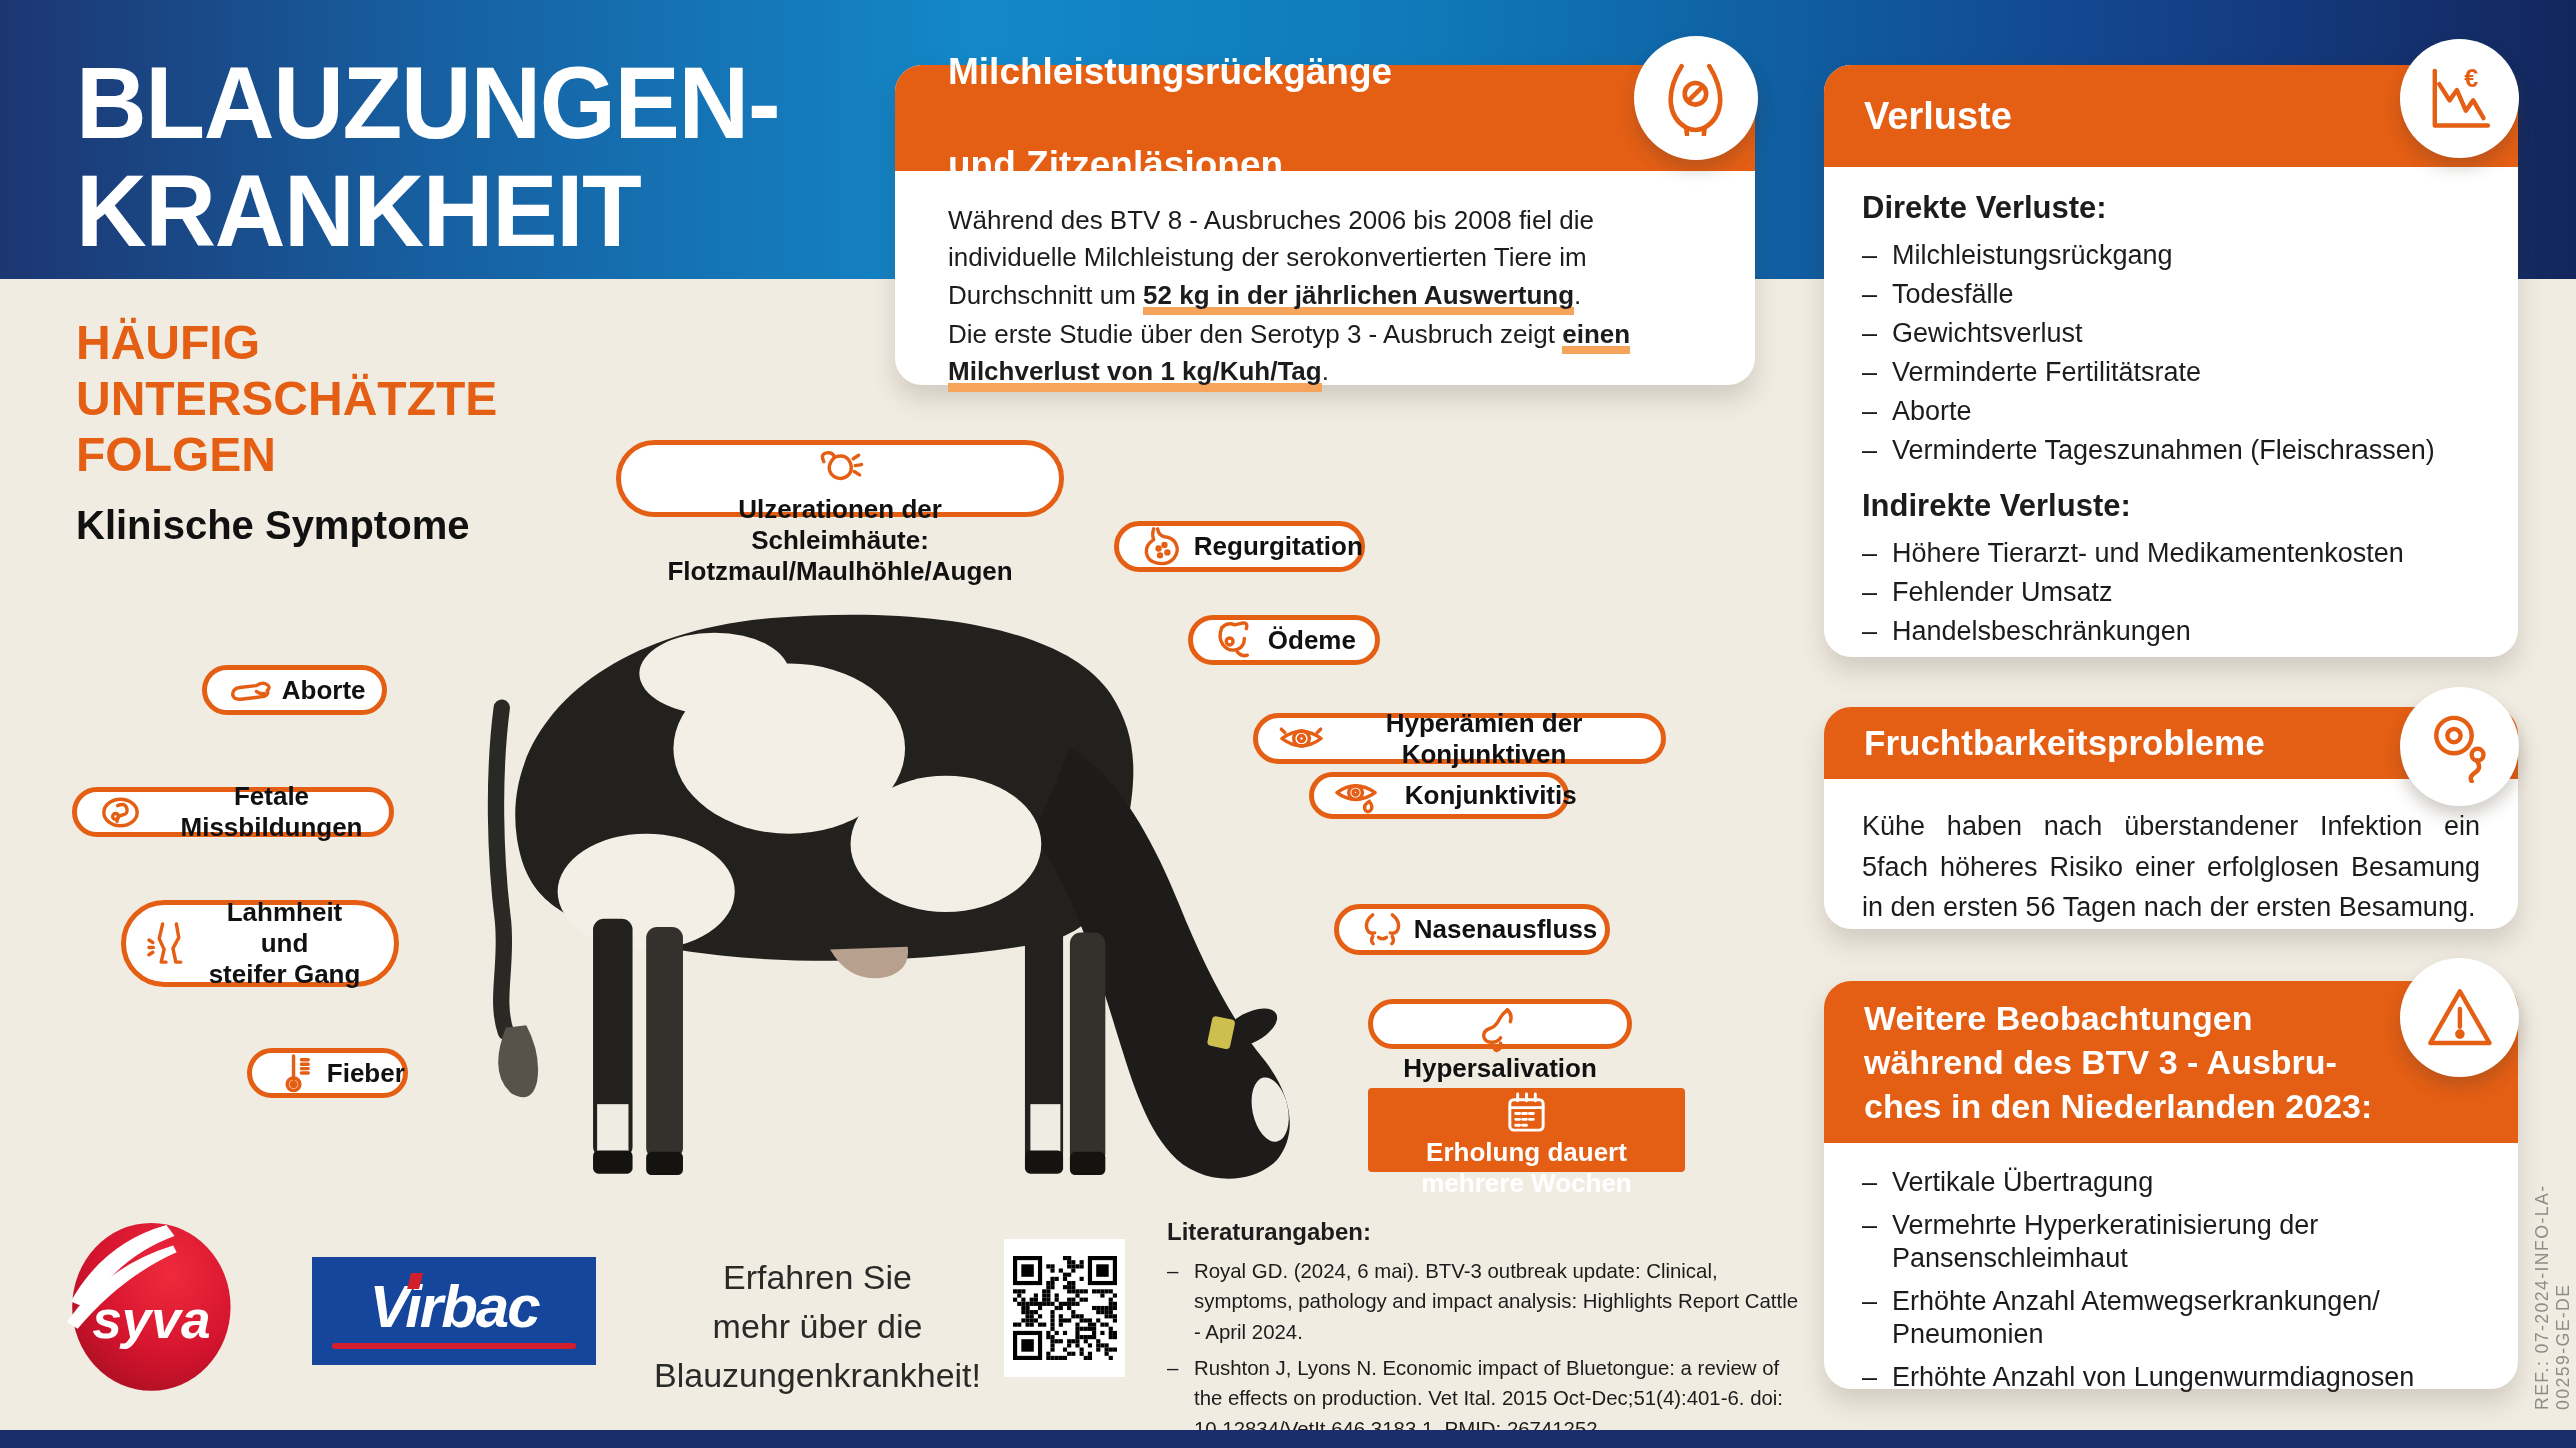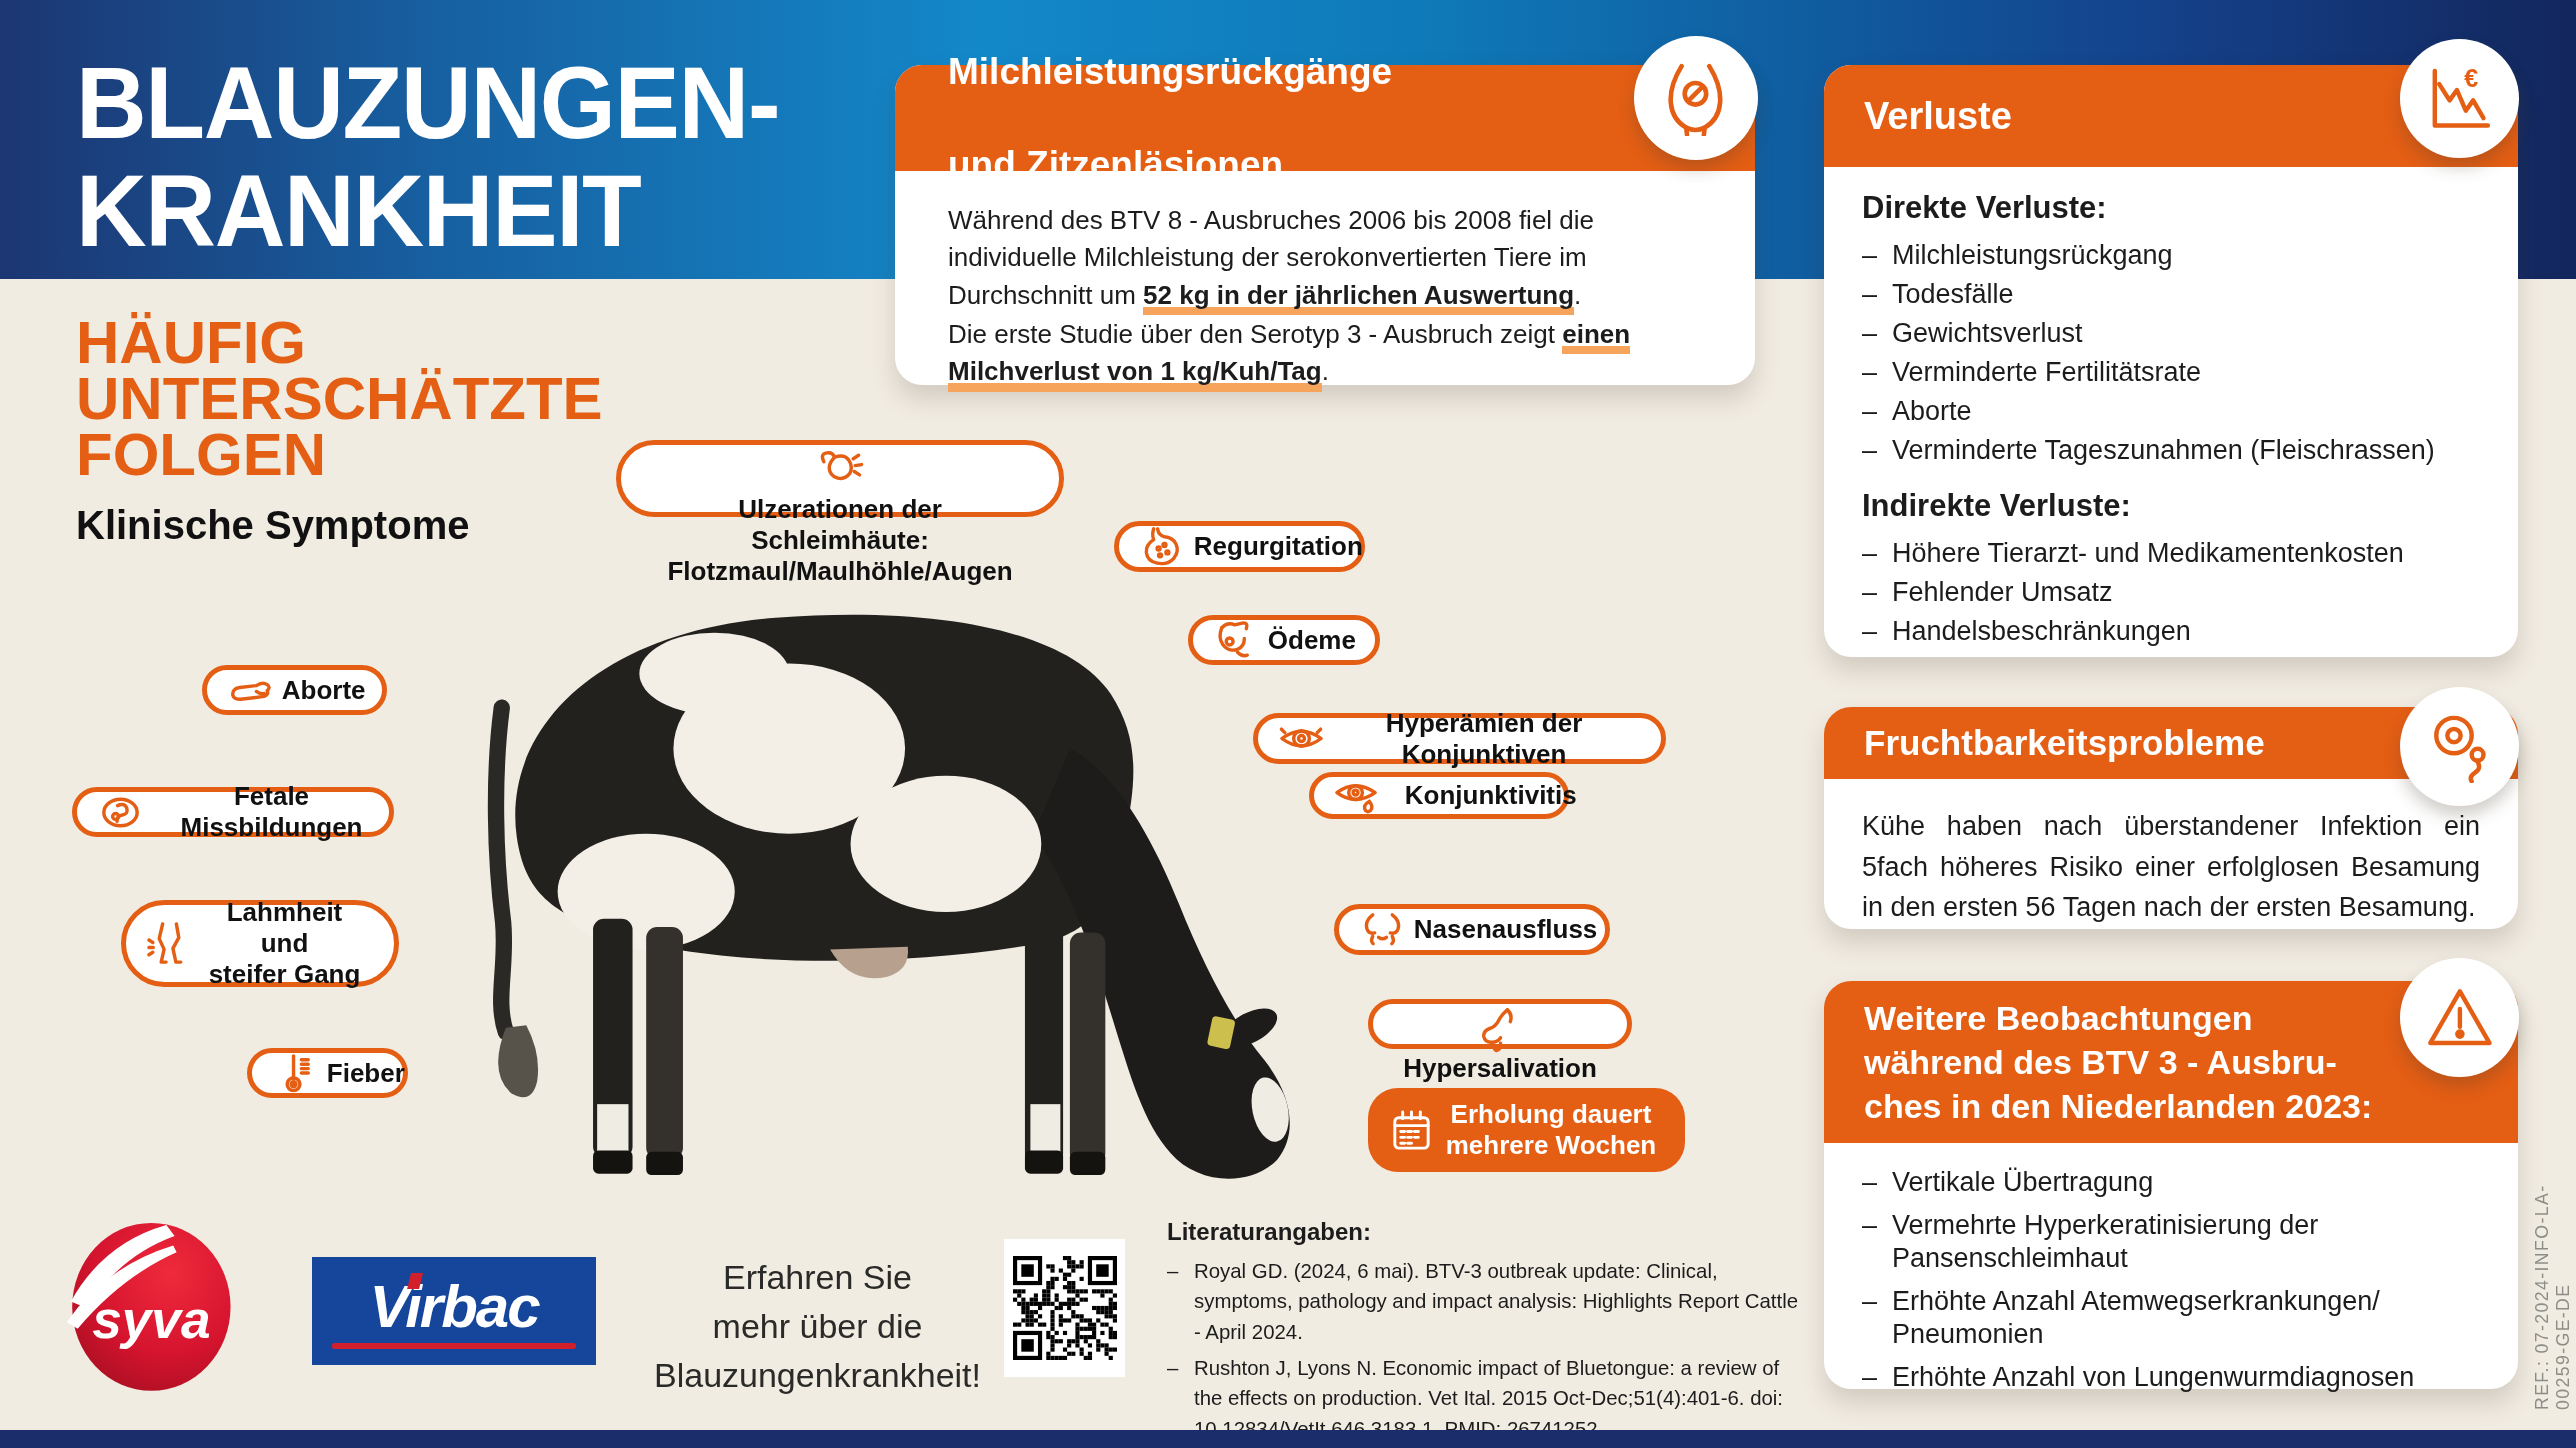--- a/index.html
+++ b/index.html
@@ -12,21 +12,21 @@
   .poster{position:relative;width:2576px;height:1449px;background:var(--cream);overflow:hidden;}
 
   
   .band{position:absolute;left:0;top:0;width:2576px;height:279px;
     background:linear-gradient(90deg,#1c3672 0%,#175e9f 16%,#1388c9 38%,#0f7ab9 55%,#10599d 72%,#14418a 84%,#13265c 100%);}
   .main-title{position:absolute;left:76px;top:49px;color:#fff;font-weight:bold;
     font-size:102px;line-height:108px;letter-spacing:-1.4px;transform:scaleX(.96);transform-origin:left top;}
 
   
   .intro-heading{position:absolute;left:76px;top:315px;color:var(--accent);
-    font-weight:bold;font-size:60px;line-height:56px;}
+    font-weight:bold;font-size:48px;line-height:56px;}
   .intro-sub{position:absolute;left:76px;top:503px;font-weight:bold;font-size:40px;line-height:44px;color:#111;}
 
   
   .card{position:absolute;background:var(--card);border-radius:27px;
     box-shadow:0 13.6px 24.5px rgba(70,58,45,.18);}
   .card-header{position:relative;background:var(--accent);border-radius:27px 27px 0 0;
     color:#fff;font-weight:bold;display:flex;flex-direction:column;justify-content:center;}
   .icon-circle{position:absolute;background:#fff;border-radius:50%;
     box-shadow:0 9.5px 16.4px rgba(70,58,45,.25);display:flex;align-items:center;justify-content:center;color:var(--accent);}
   .icon-circle svg{width:62%;height:62%;}
@@ -60,21 +60,21 @@
   .weitere-body{padding:23px 48px 0 38px;}
   .weitere-body li{margin-bottom:11px;line-height:1.2;}
 
   
   .badge{position:absolute;background:#fff;border:5.5px solid var(--accent);border-radius:48px;
     display:flex;align-items:center;padding:0 19px;color:#111;font-weight:bold;font-size:26px;}
   .badge .bicon{flex:0 0 auto;color:var(--accent);display:flex;align-items:center;justify-content:center;}
   .badge .bicon svg{width:49px;height:49px;}
   .badge .blabel{flex:1;text-align:center;padding:0 6.8px;}
   .badge .blabel .l2{display:block;}
-  .badge-solid{background:var(--accent);border:none;color:#fff;border-radius:30px;}
+  .badge-solid{background:var(--accent);border:none;color:#fff;border-radius:4px;flex-direction:column;}
   .badge-solid .bicon{color:#fff;}
 
   
   .cow{position:absolute;left:421px;top:551px;width:917px;height:671px;}
 
   
   .syva-logo{position:absolute;left:64px;top:1214px;width:172px;height:179px;}
   .virbac-logo{position:absolute;left:312px;top:1257px;width:284px;height:108px;background:var(--virbac);
     display:flex;align-items:center;justify-content:center;}
   .virbac-text{color:#fff;font-size:60px;font-weight:bold;font-style:italic;letter-spacing:-2px;margin-top:-9.5px;}

